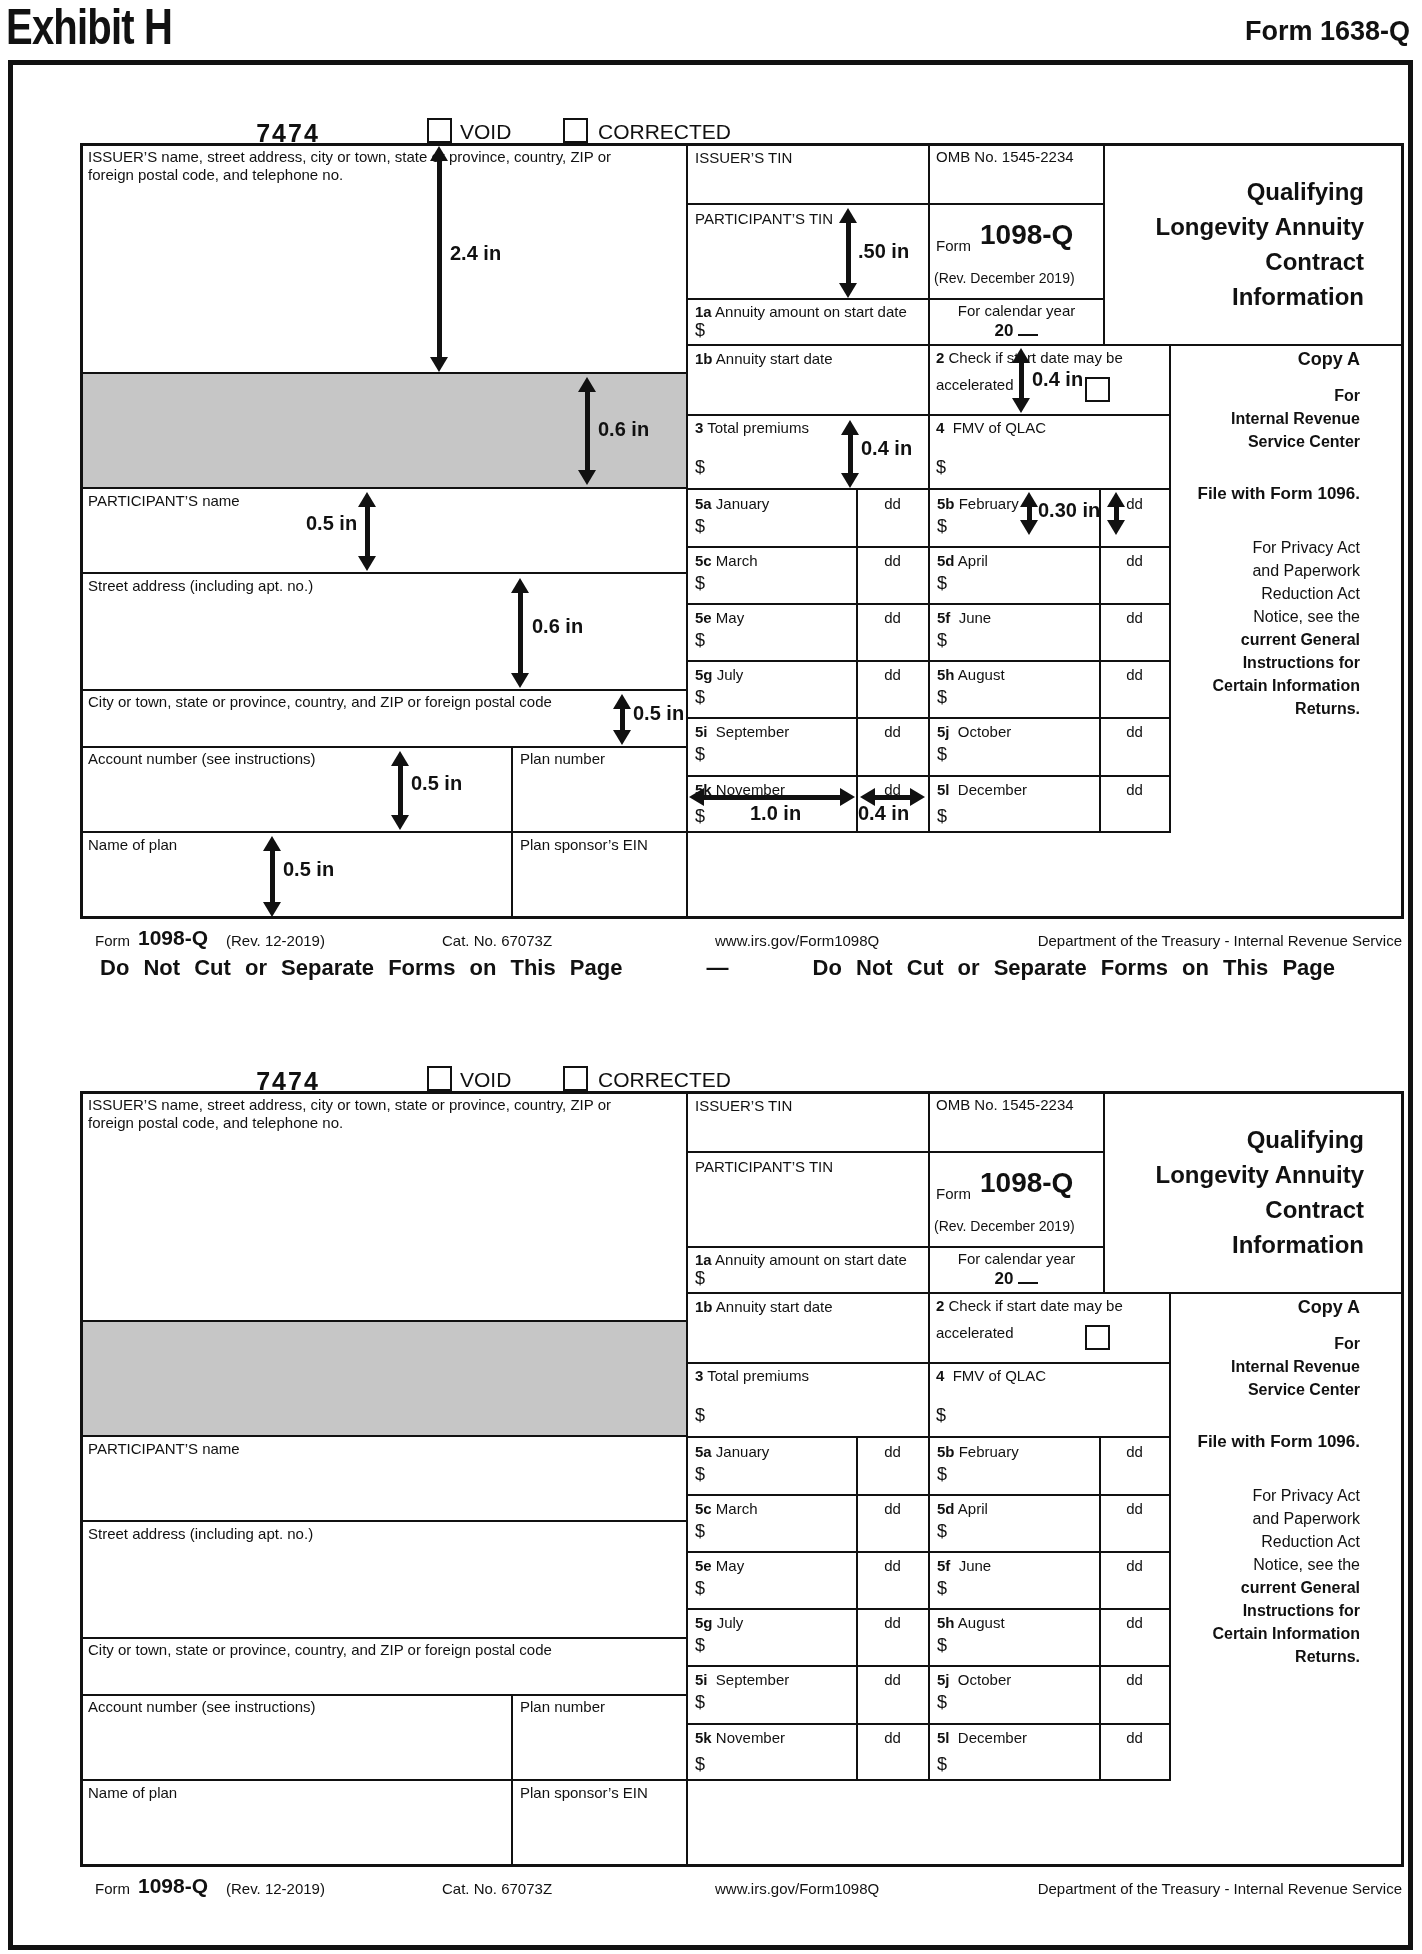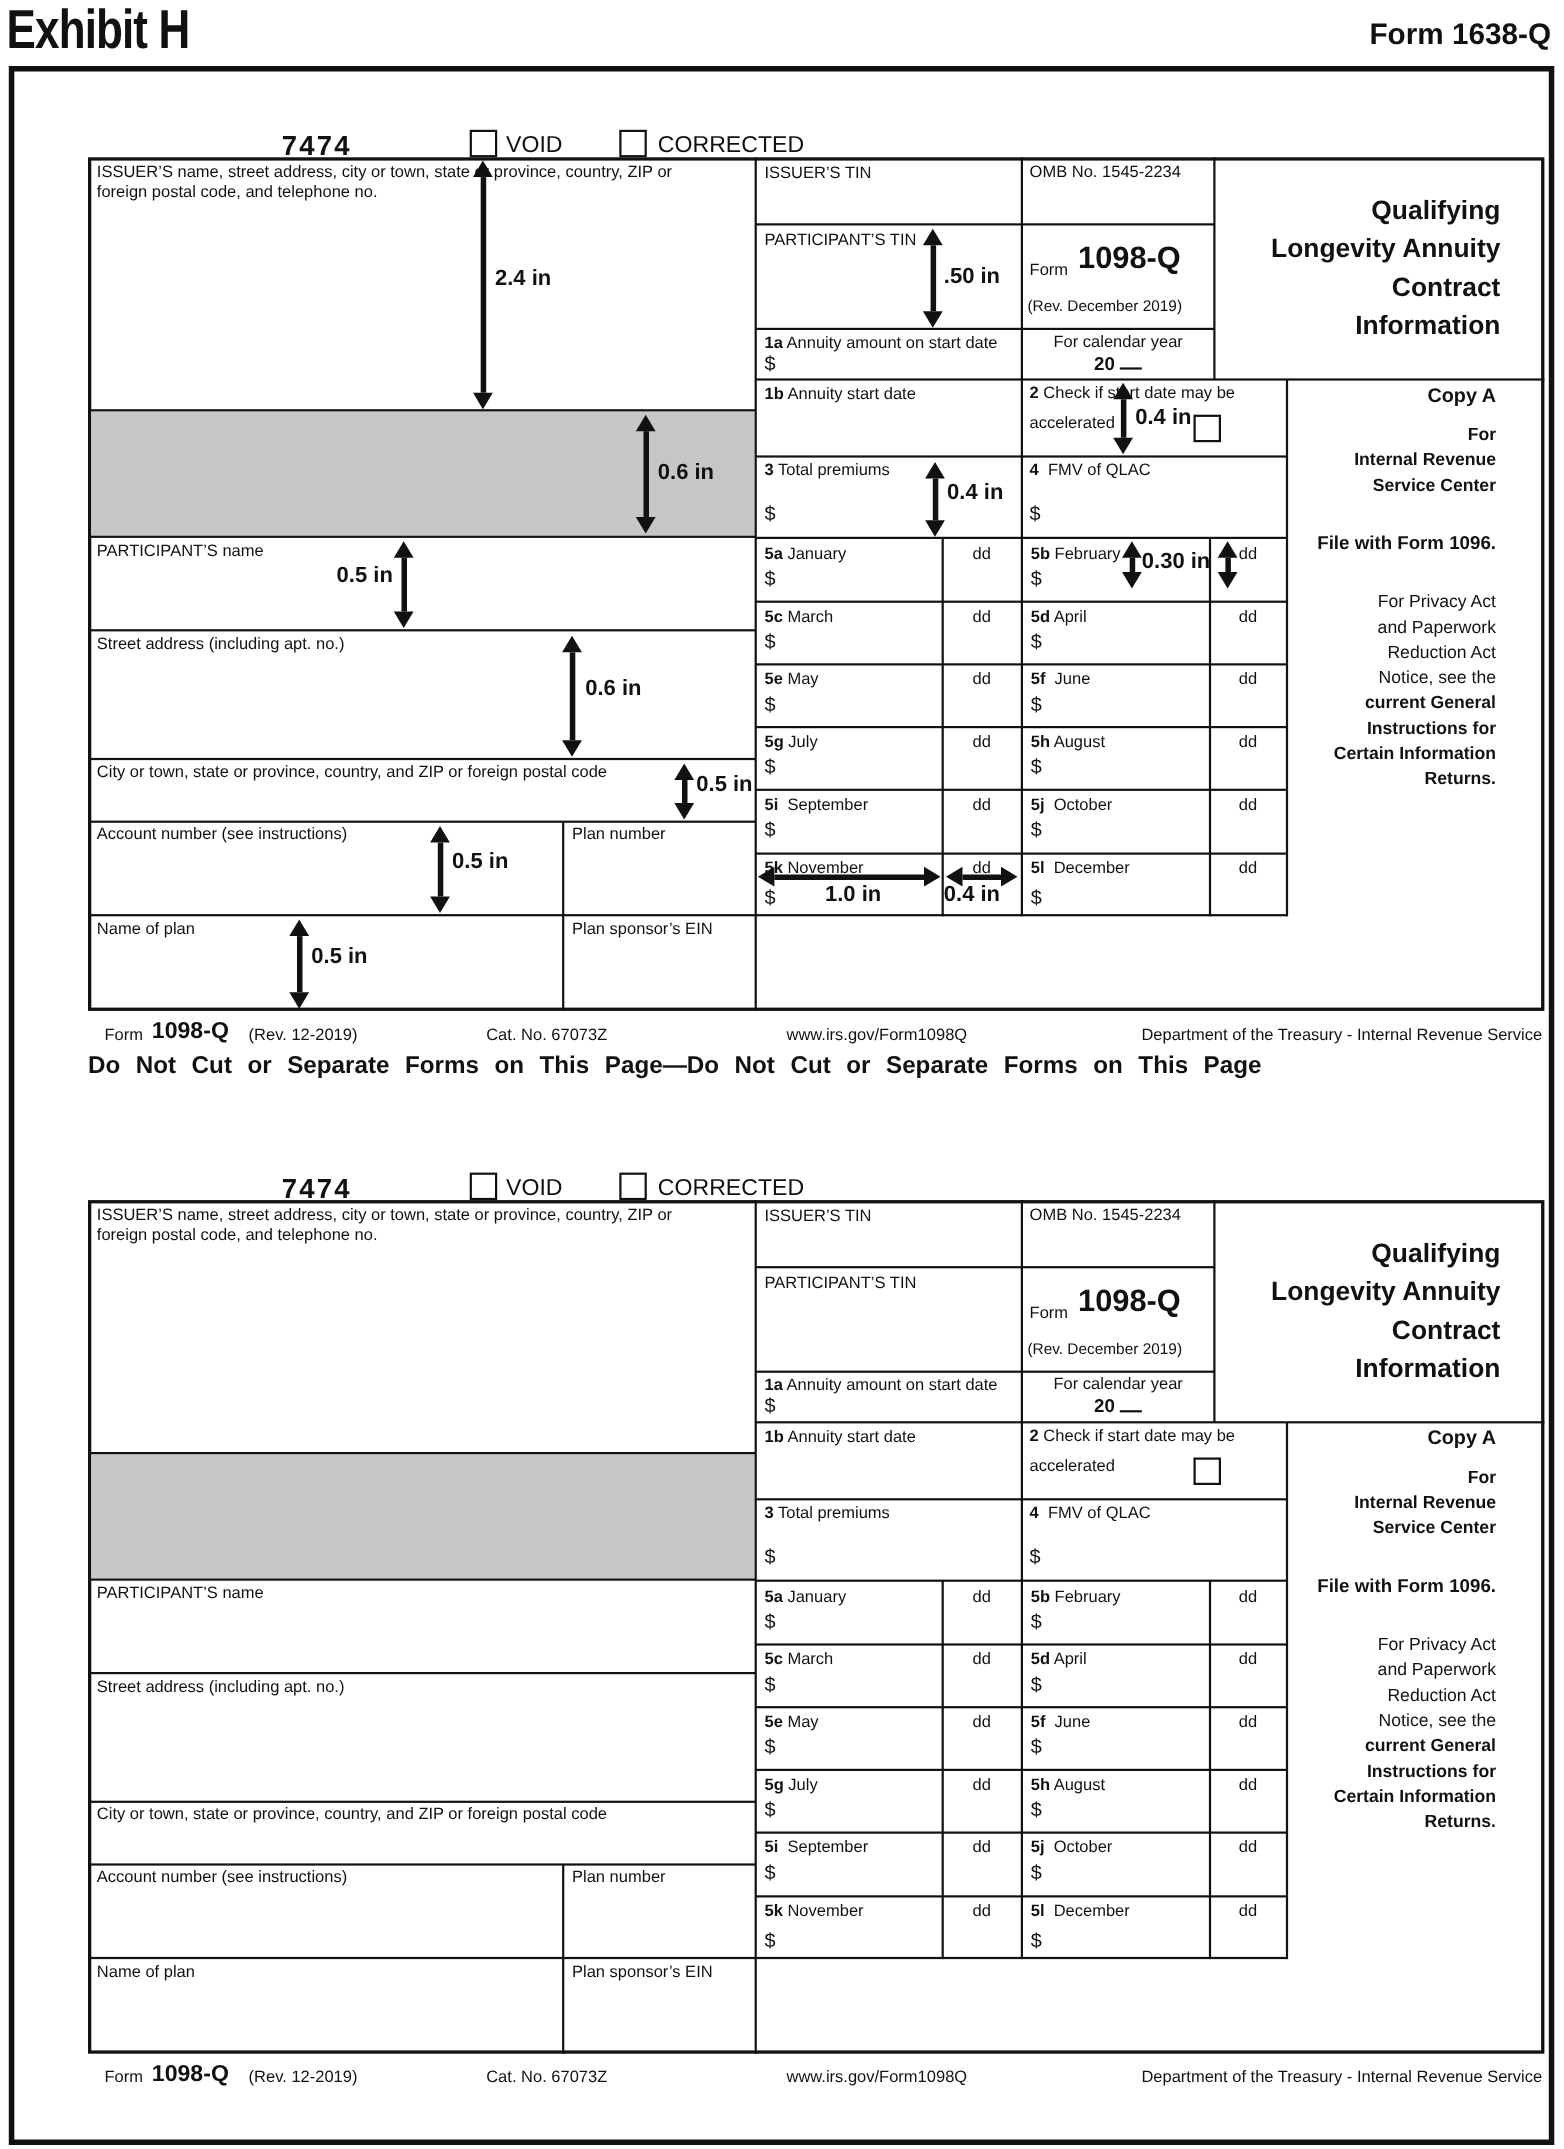--- a/index.html
+++ b/index.html
@@ -33,22 +33,22 @@
   .copy-a{font-size:18px;font-weight:bold;line-height:24px;}
   .copy-line{font-size:16px;line-height:23px;font-weight:bold;}
   .copy-reg{font-size:16px;line-height:23px;}
   .file-line{font-size:17px;font-weight:bold;line-height:23px;margin-top:29px;}
   .sp1{margin-top:13px;}
   .sp2{margin-top:31px;}
   .year-blank{display:inline-block;width:20px;border-bottom:2px solid #111;margin-left:5px;}
   .exhibit{position:absolute;left:6px;top:-2px;font-size:50px;font-weight:bold;
     transform:scaleX(.8);transform-origin:left top;letter-spacing:-1px;}
   .formref{position:absolute;right:12px;top:16px;font-size:27px;font-weight:bold;}
-  .cutline{position:absolute;left:80px;top:955px;width:1235px;display:flex;
-    font-weight:bold;font-size:22px;word-spacing:8px;}
+  .cutline{position:absolute;left:100px;top:955px;width:1235px;display:flex;
+    justify-content:space-between;font-weight:bold;font-size:22px;word-spacing:8px;}
   .cal{text-align:center;}
 </style>
 </head>
 <body>
 
 <div class="sheet">
   <div class="exhibit">Exhibit H</div>
   <div class="formref">Form 1638-Q</div>
   <div class="page-border"></div>
 

